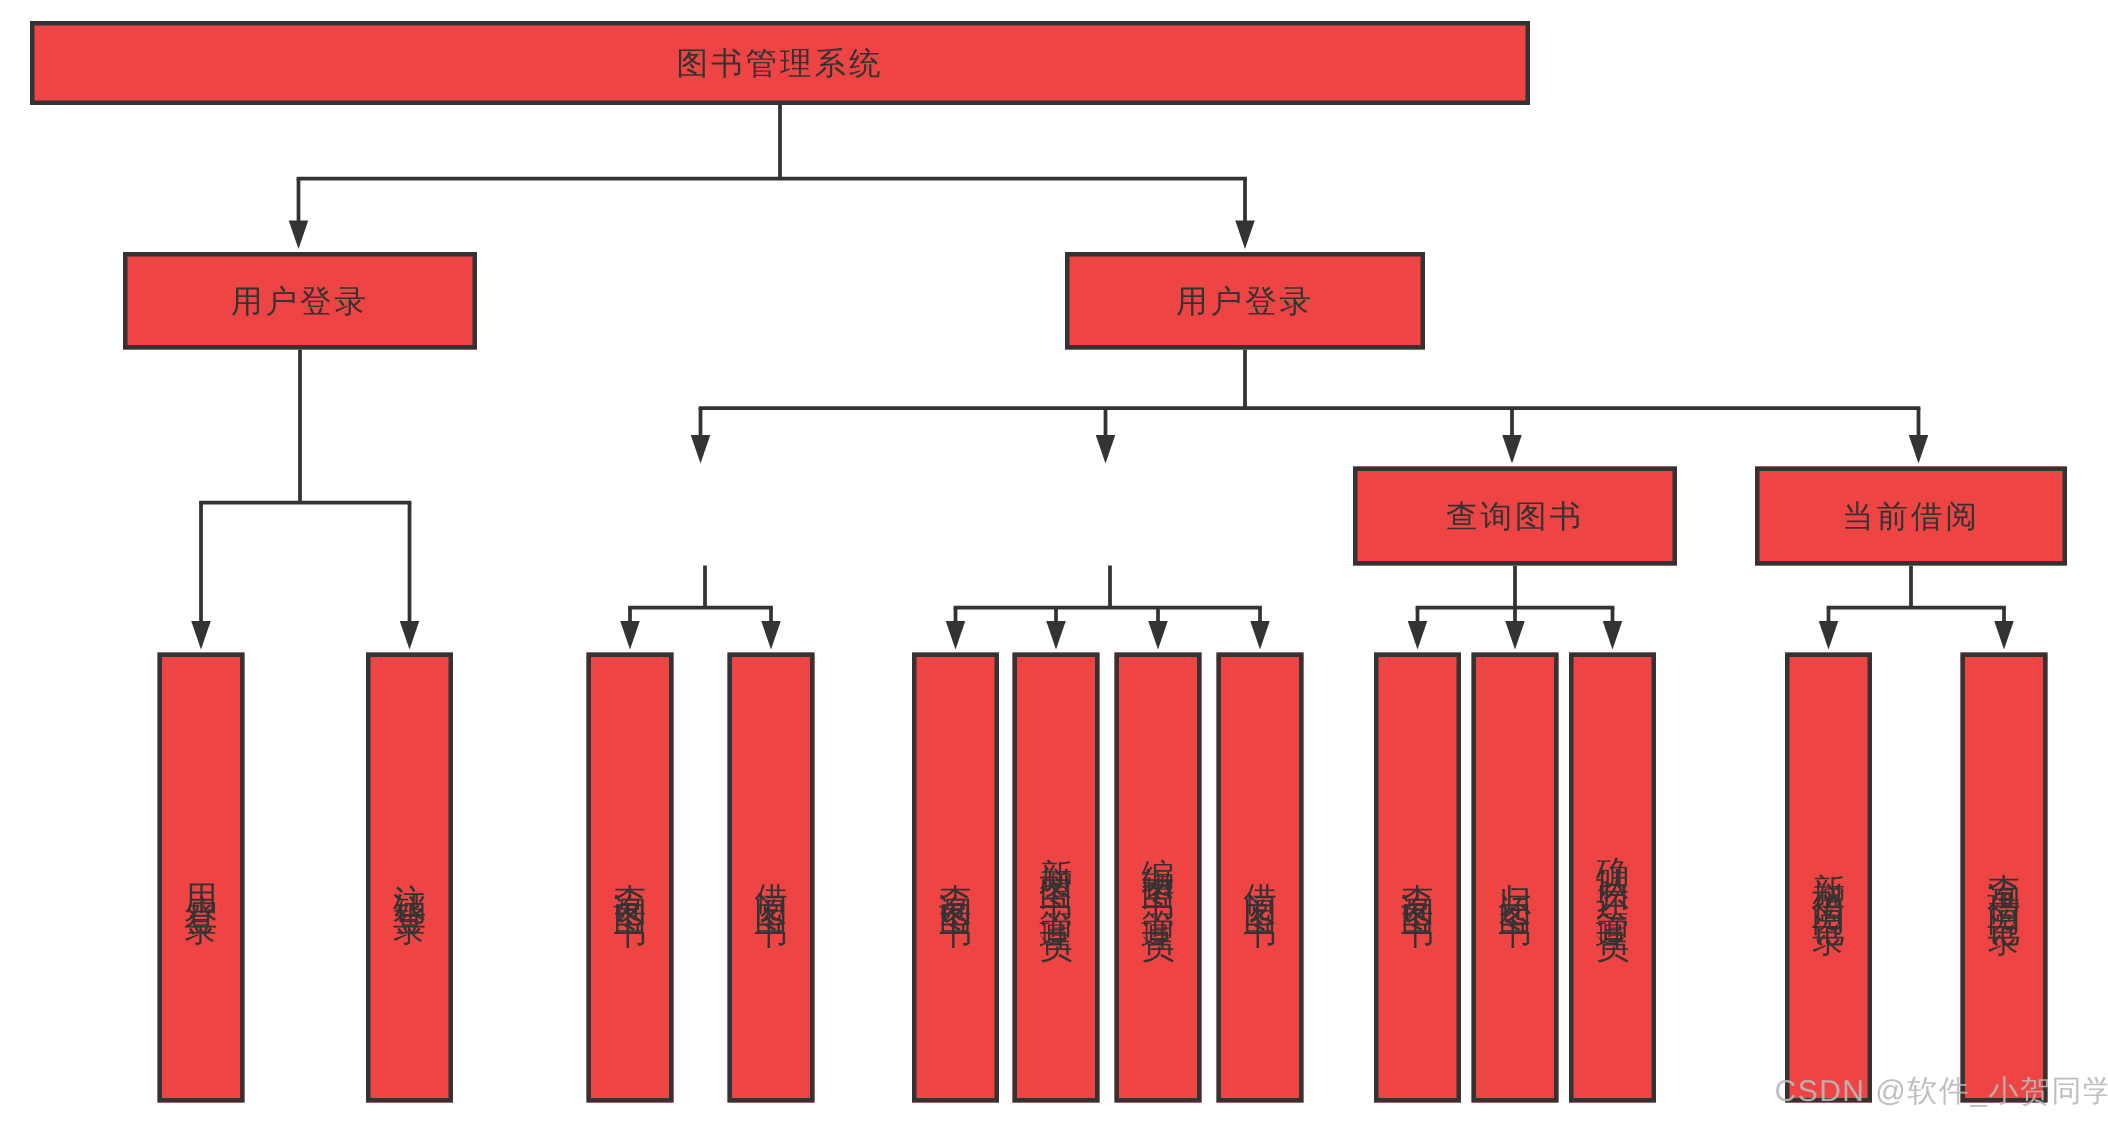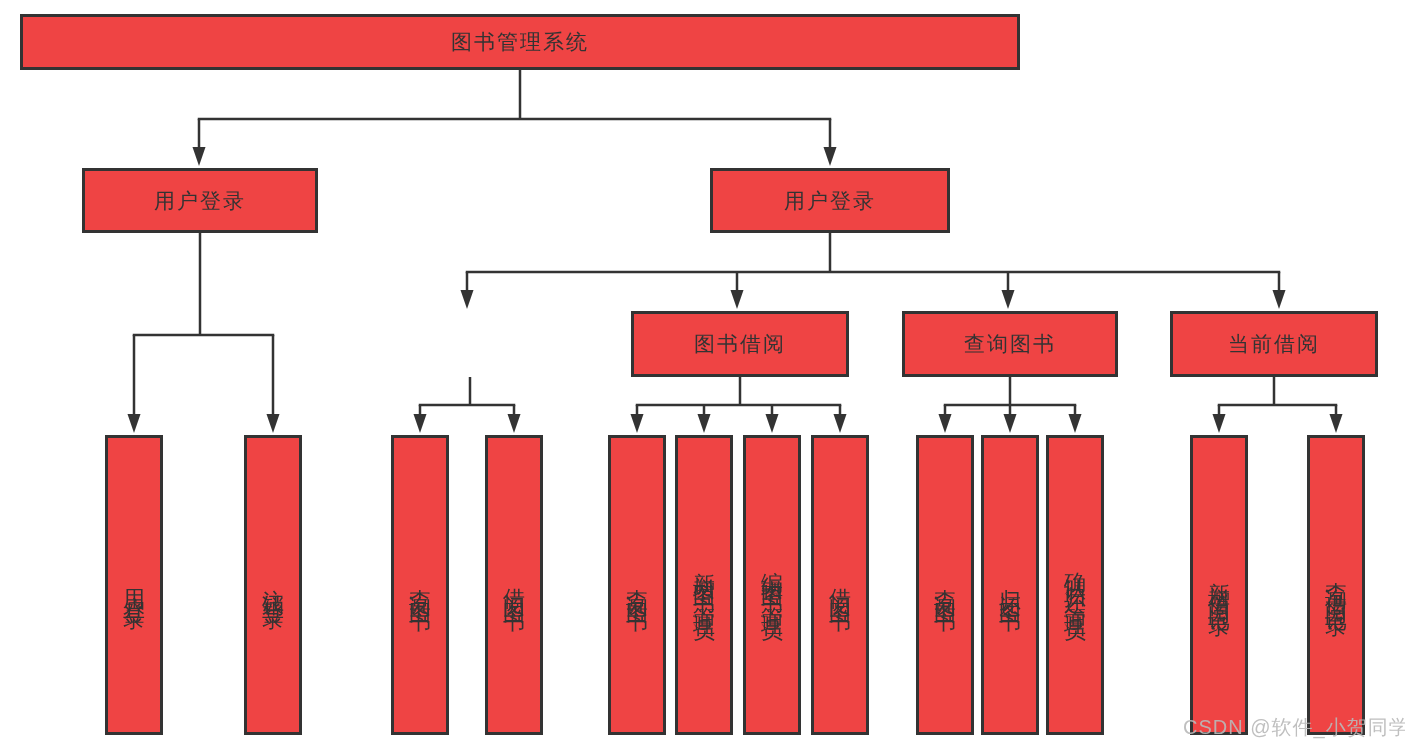--- a/index.html
+++ b/index.html
@@ -107,23 +107,20 @@
     <span>图书管理系统</span>
   </div>
 
   <div class="node hnode" style="left:82px;top:168px;width:236px;height:65px">
     <span>用户登录</span>
   </div>
   <div class="node hnode" style="left:710px;top:168px;width:240px;height:65px">
     <span>用户登录</span>
   </div>
 
-  <div class="node hnode" style="left:631px;top:311px;width:218px;height:66px">
-    <span>图书借阅</span>
-  </div>
   <div class="node hnode" style="left:902px;top:311px;width:216px;height:66px">
     <span>查询图书</span>
   </div>
   <div class="node hnode" style="left:1170px;top:311px;width:208px;height:66px">
     <span>当前借阅</span>
   </div>
 
   <div class="node vnode" style="left:105px;top:435px;width:58px;height:300px">
     <span>用户登录</span>
   </div>

